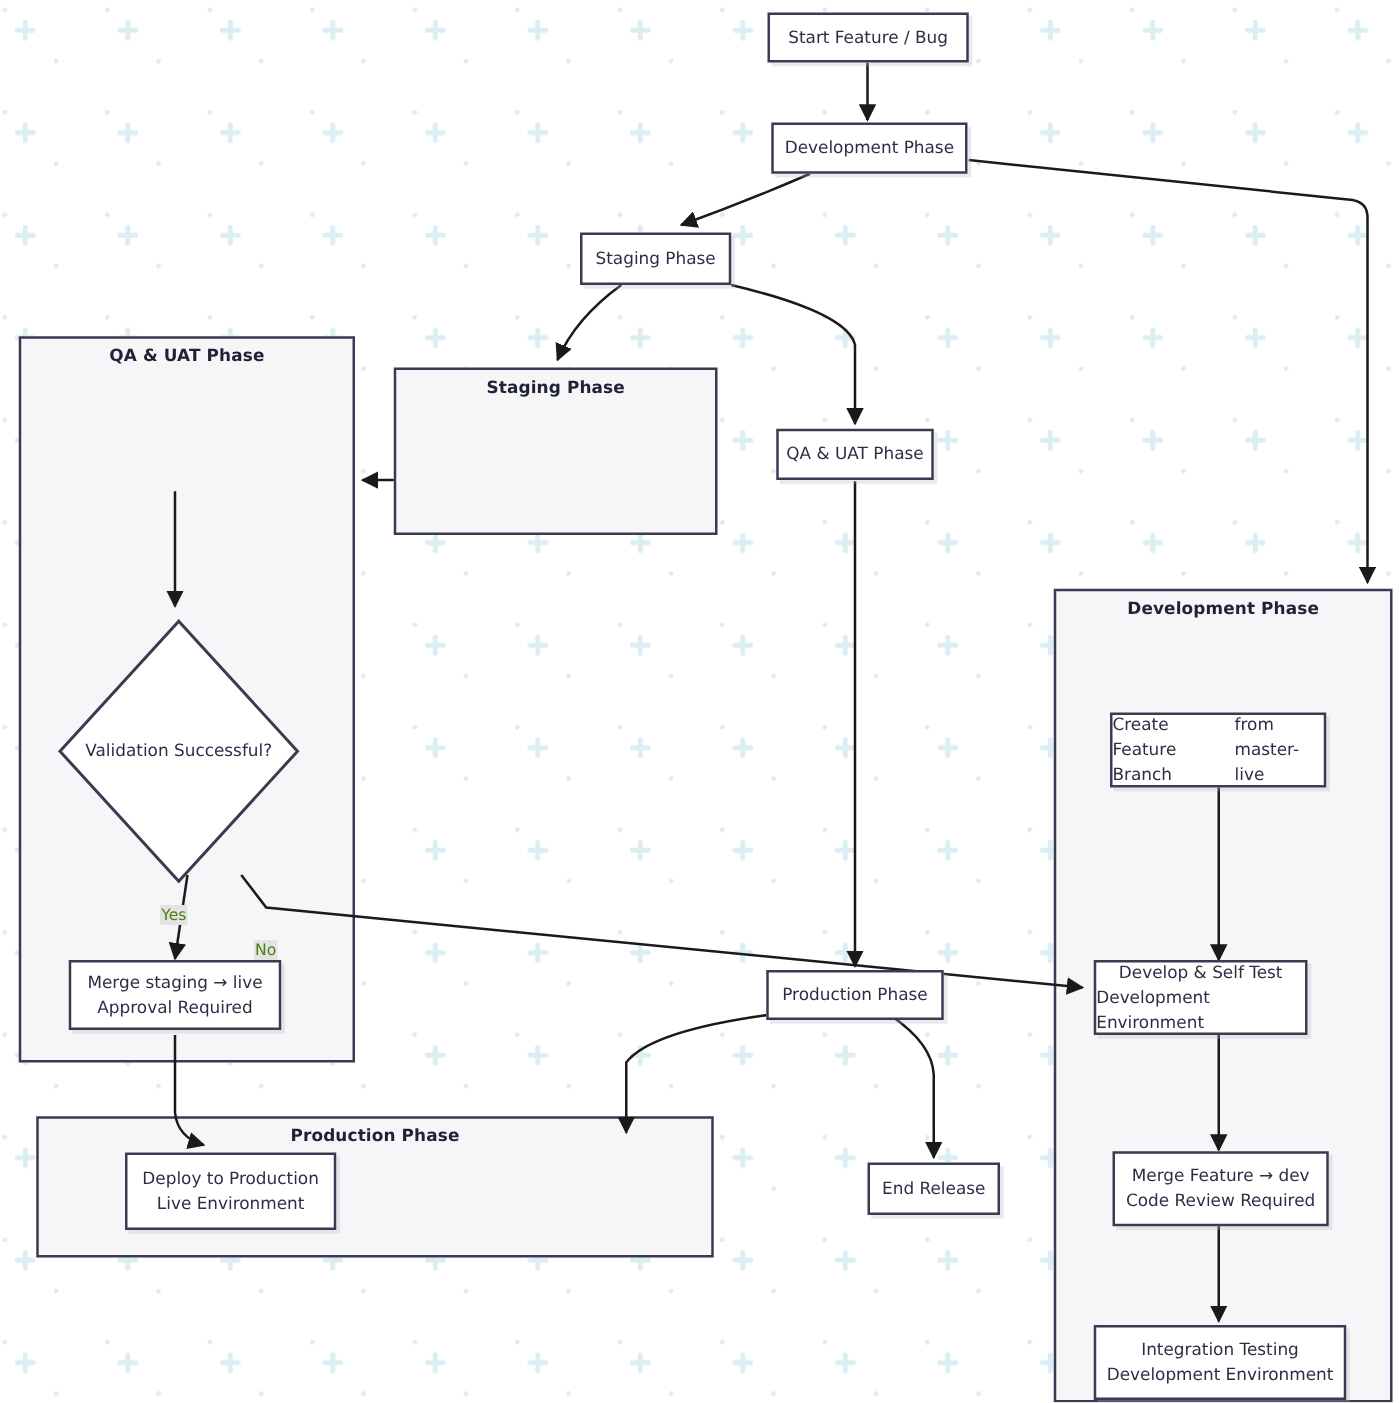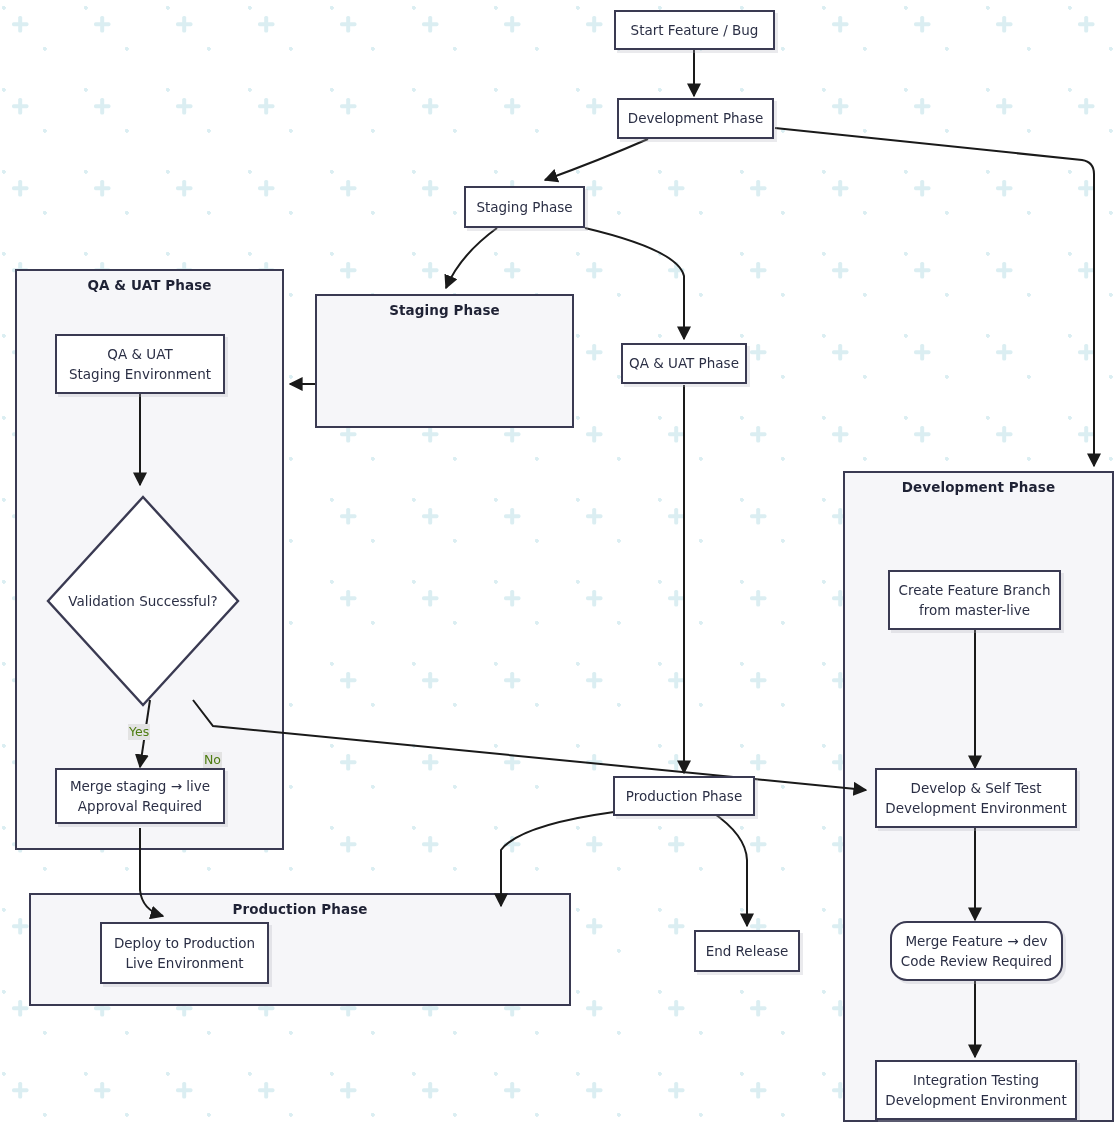--- a/index.html
+++ b/index.html
@@ -180,54 +180,50 @@
   </div>
 
   <div class="node" style="left:613px; top:776px; width:142px; height:40px;">
     <span>Production Phase</span>
   </div>
 
   <div class="node" style="left:694px; top:930px; width:106px; height:42px;">
     <span>End Release</span>
   </div>
 
-  <div class="node" style="left:55px; top:334px; width:170px; height:60px; flex-direction:column;">
-    <span>QA &amp; UAT</span>
-    <span>Staging Environment</span>
-  </div>
 
   <div class="diamond-wrap" style="left:45px; top:494px; width:196px; height:214px;">
     <svg class="diamond-shape" viewBox="0 0 196 214" preserveAspectRatio="none">
       <polygon points="98,3 193,107 98,211 3,107" fill="#ffffff" stroke="#3a3a52" stroke-width="2.4"></polygon>
     </svg>
     <span class="diamond-text">Validation Successful?</span>
   </div>
 
   <div class="node" style="left:55px; top:768px; width:170px; height:56px; flex-direction:column;">
     <span>Merge staging → live</span>
     <span>Approval Required</span>
   </div>
 
 
   <div class="node" style="left:100px; top:922px; width:169px; height:62px; flex-direction:column;">
     <span>Deploy to Production</span>
     <span>Live Environment</span>
   </div>
 
-  <div class="node" style="left:888px; top:570px; width:173px; height:60px; flex-direction:column;">
+  <div class="node" style="left:888px; top:570px; width:173px; height:60px; flex-direction:row;">
     <span>Create Feature Branch</span>
     <span>from master-live</span>
   </div>
 
-  <div class="node" style="left:875px; top:768px; width:202px; height:60px; flex-direction:column;">
+  <div class="node" style="left:875px; top:768px; width:171px; height:60px; flex-direction:column;">
     <span>Develop &amp; Self Test</span>
     <span>Development Environment</span>
   </div>
 
-  <div class="node" style="left:890px; top:921px; width:173px; height:60px; flex-direction:column;border-radius:17px;">
+  <div class="node" style="left:890px; top:921px; width:173px; height:60px; flex-direction:column;">
     <span>Merge Feature → dev</span>
     <span>Code Review Required</span>
   </div>
 
   <div class="node" style="left:875px; top:1060px; width:202px; height:60px; flex-direction:column;">
     <span>Integration Testing</span>
     <span>Development Environment</span>
   </div>
 
   <div class="edge-label" style="left:128px; top:724px;">Yes</div>

